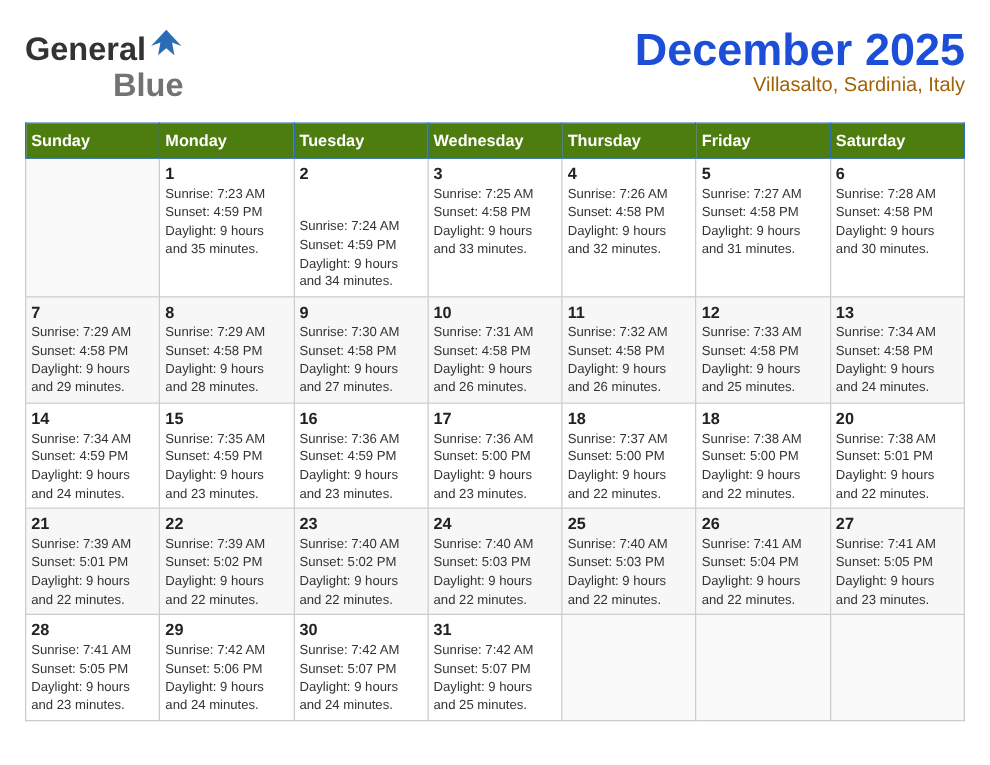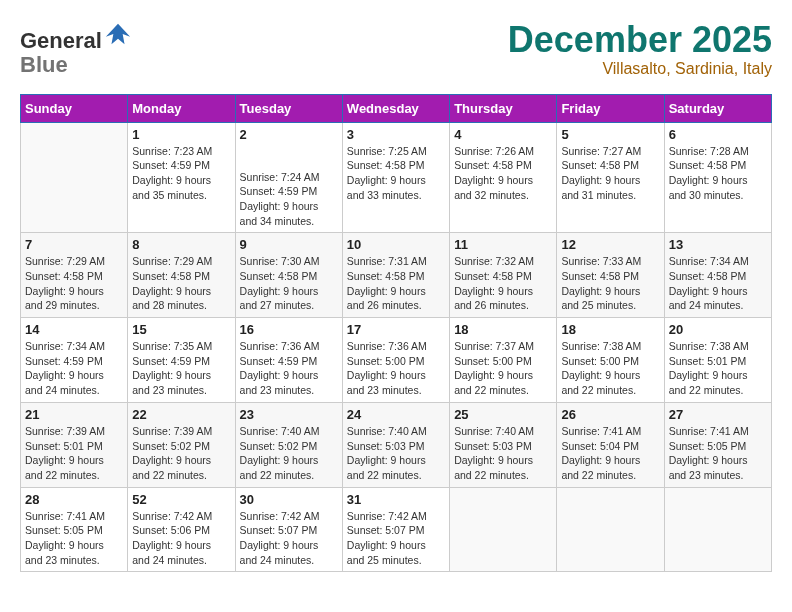--- a/index.html
+++ b/index.html
@@ -14,51 +14,52 @@
       display: flex;
       justify-content: space-between;
       align-items: flex-start;
       margin-bottom: 16px;
     }
     .logo {
       display: flex;
       align-items: center;
     }
     .logo-text {
-      font-size: 22px;
+      font-size: 26px;
       font-weight: bold;
       line-height: 1.1;
+      text-align: right;
     }
     .logo-general { color: #333; }
     .logo-blue { color: #737373; }
     .logo-icon {
       width: 28px;
       height: 28px;
       margin-left: 2px;
     }
     .title-section {
       text-align: right;
     }
     .month-title {
       font-size: 36px;
       font-weight: bold;
-      color: #0f766e;
+      color: #1d4ed8;
       line-height: 1.1;
     }
     .location-title {
       font-size: 16px;
       color: #a16207;
     }
     .calendar {
       width: 100%;
       border-collapse: collapse;
       font-size: 11px;
     }
     .calendar th {
-      background-color: #a21caf;
+      background-color: #4d7c0f;
       color: #fff;
       padding: 6px 4px;
       text-align: left;
       font-size: 13px;
       font-weight: bold;
       border: 1px solid #2a6db5;
     }
     .calendar td {
       border: 1px solid #ccc;
       vertical-align: top;
@@ -321,21 +322,21 @@
       </tr>
       <tr>
         <td>
           <span class="day-number">28</span>
           <div class="day-info" style="white-space: pre-line;">Sunrise: 7:41 AM
 Sunset: 5:05 PM
 Daylight: 9 hours
 and 23 minutes.</div>
         </td>
         <td>
-          <span class="day-number">52</span>
+          <span class="day-number">29</span>
           <div class="day-info" style="white-space: pre-line;">Sunrise: 7:42 AM
 Sunset: 5:06 PM
 Daylight: 9 hours
 and 24 minutes.</div>
         </td>
         <td>
           <span class="day-number">30</span>
           <div class="day-info" style="white-space: pre-line;">Sunrise: 7:42 AM
 Sunset: 5:07 PM
 Daylight: 9 hours

